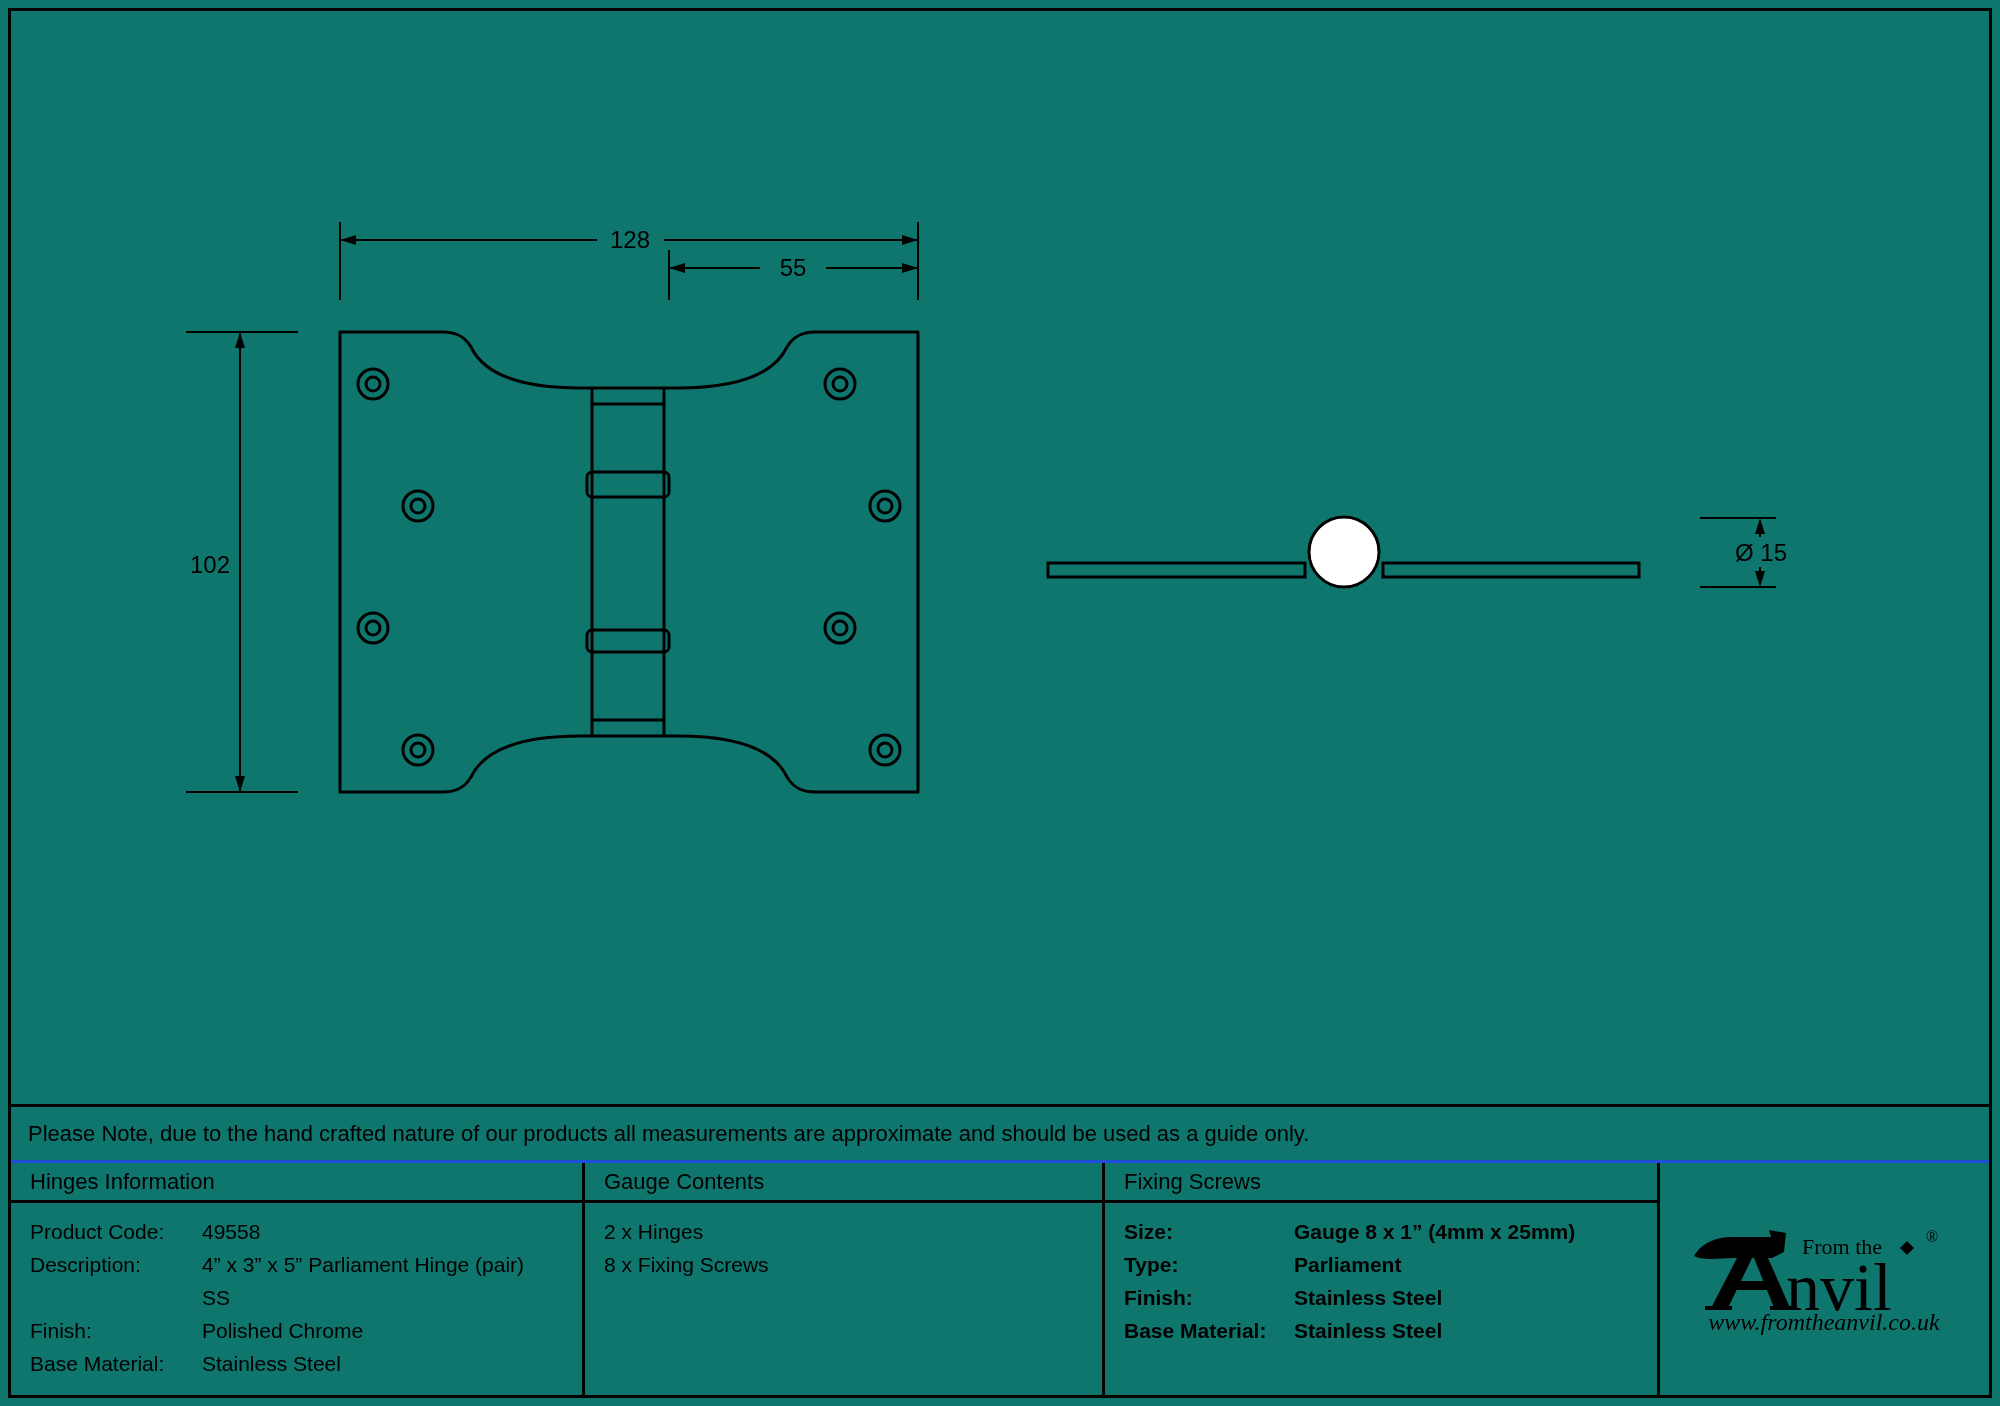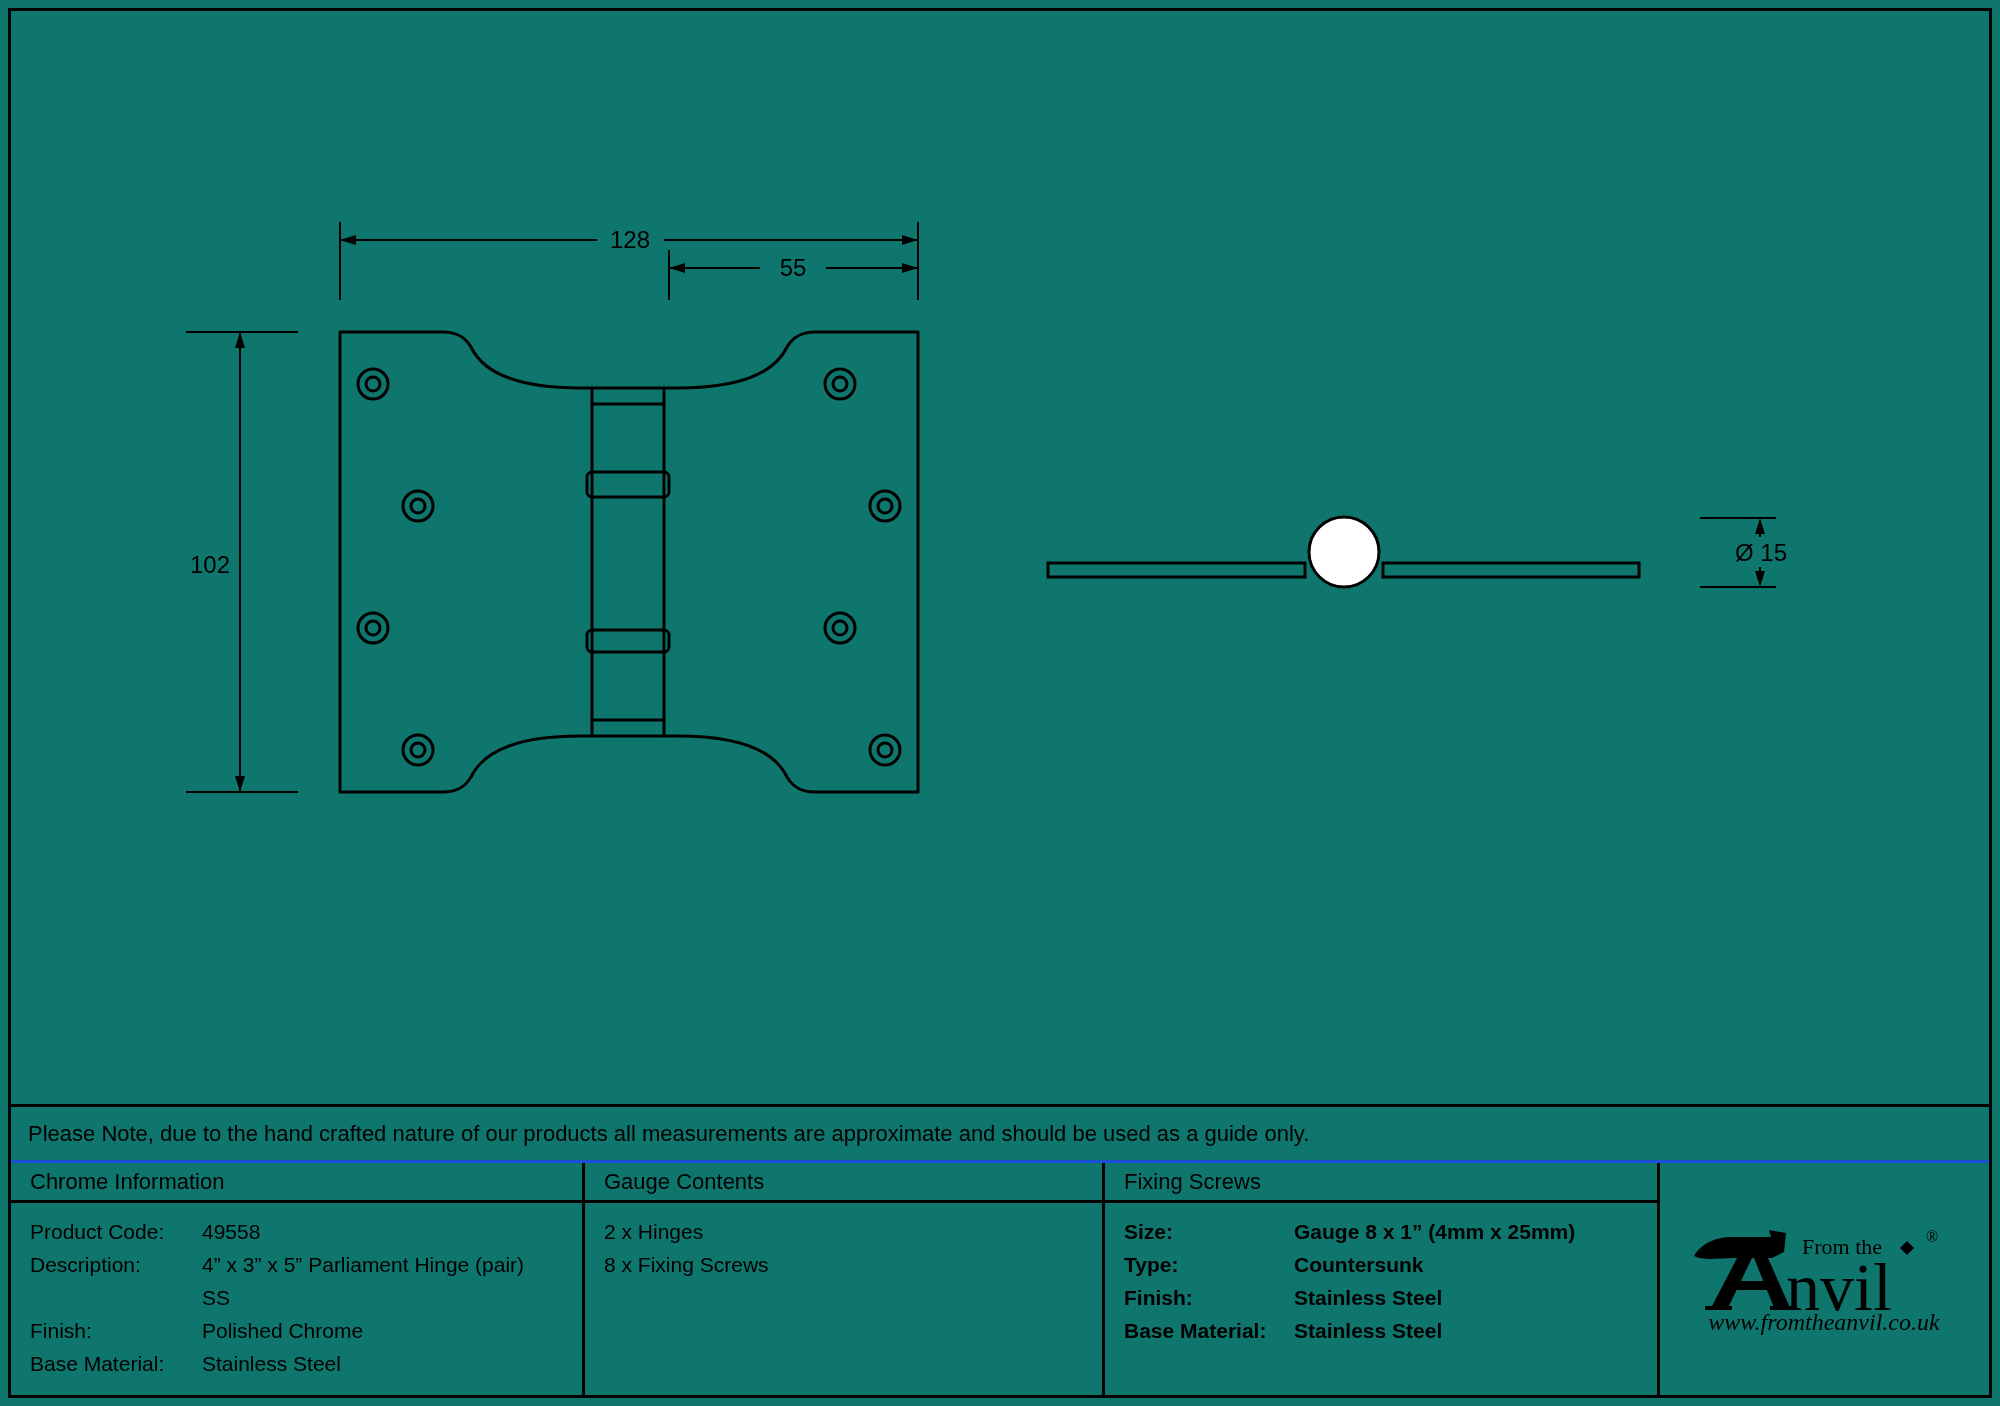--- a/index.html
+++ b/index.html
@@ -122,21 +122,21 @@
     <text x="1761" y="561" font-size="24" text-anchor="middle" font-family="Liberation Sans, sans-serif">Ø 15</text>
   </svg>
 
   <div class="bottom">
     <div class="note-row">
       <span>Please Note, due to the hand crafted nature of our products all measurements are approximate and should be used as a guide only.</span>
     </div>
 
     <div class="spec-grid">
       <div class="cell hcell">
-        <span>Chrome Information</span>
+        <span>Hinges Information</span>
       </div>
       <div class="cell hcell">
         <span>Gauge Contents</span>
       </div>
       <div class="cell hcell">
         <span>Fixing Screws</span>
       </div>
 
       <div class="logo-cell">
         <svg class="logo-svg" width="300" height="120" viewBox="0 0 300 120">
@@ -173,21 +173,21 @@
       <div class="cell bcell plain-list">
         <div>2 x Hinges</div>
         <div>8 x Fixing Screws</div>
       </div>
 
       <div class="cell bcell">
         <div class="kv3">
           <div>Size:</div>
           <div>Gauge 8 x 1” (4mm x 25mm)</div>
           <div>Type:</div>
-          <div>Countersunk</div>
+          <div>Parliament</div>
           <div>Finish:</div>
           <div>Stainless Steel</div>
           <div>Base Material:</div>
           <div>Stainless Steel</div>
         </div>
       </div>
     </div>
   </div>
 </div>
 

